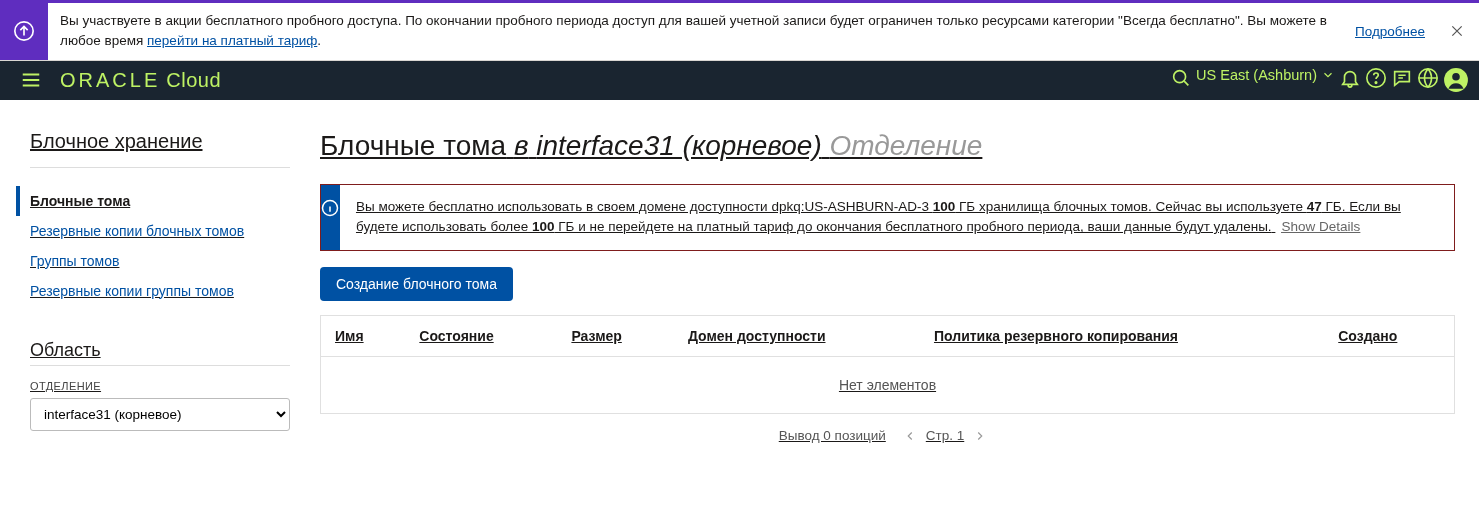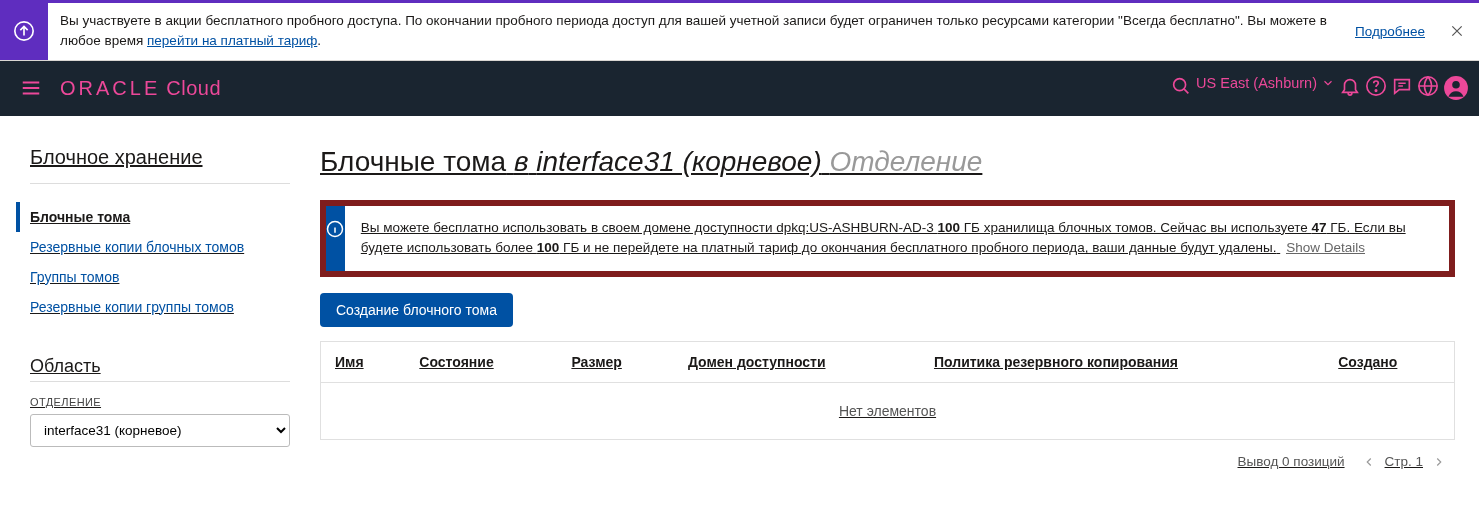--- a/index.html
+++ b/index.html
@@ -5,21 +5,21 @@
   * { box-sizing: border-box; margin: 0; padding: 0; }
   body { font-family: -apple-system, BlinkMacSystemFont, "Segoe UI", Helvetica, Arial, sans-serif; font-size: 14px; color: #1b1918; background: #fff; }
   
   .trial-banner { display: flex; align-items: center; background: #fff; border-top: 3px solid #5f2dbf; border-bottom: 1px solid #d9d6d2; min-height: 58px; }
   .trial-icon-box { width: 48px; align-self: stretch; background: #5f2dbf; display: flex; align-items: center; justify-content: center; color: #fff; }
   .trial-text { flex: 1; padding: 8px 12px; font-size: 13.5px; line-height: 1.5; color: #1b1918; }
   .trial-text a { color: #0051a3; text-decoration: underline; }
   .trial-more { color: #0051a3; text-decoration: underline; padding: 0 10px; font-size: 13.5px; text-align: center; }
   .trial-close { padding: 0 14px; cursor: pointer; color: #555; }
   
-  .topbar { background: #1a2530; height: 55px; display: flex; align-items: center; padding: 0 10px; color: #ec4899; }
+  .topbar { background: #1a2530; height: 39px; display: flex; align-items: center; padding: 0 10px; color: #bef264; }
   .hamburger { padding: 8px 10px; cursor: pointer; }
   .brand { font-size: 20px; letter-spacing: 0.5px; display: flex; align-items: baseline; gap: 6px; margin-left: 8px; }
   .brand-oracle { font-weight: 500; letter-spacing: 3px; font-family: sans-serif; }
   .brand-cloud { font-weight: 300; }
   .topbar-right { margin-left: auto; display: flex; align-items: flex-start; gap: 4px; }
   .topbar-right .icon { cursor: pointer; display: flex; align-items: center; }
   .region { display: flex; align-items: center; gap: 4px; cursor: pointer; font-size: 14.5px; }
   
   .page { display: flex; padding: 30px 24px 20px 30px; gap: 30px; text-decoration: underline; }
   
@@ -30,33 +30,33 @@
   .scope-title { font-size: 18px; font-weight: 400; margin-top: 34px; padding-bottom: 4px; border-bottom: 1px solid #ddd; margin-bottom: 14px; }
   .scope-label { font-size: 11px; text-transform: uppercase; letter-spacing: 0.4px; color: #444; margin-bottom: 6px; }
   .compartment-select { width: 100%; padding: 7px 9px; font-size: 13.5px; border: 1px solid #bbb; border-radius: 3px; background: #fff; }
   
   .main { flex: 1; min-width: 0; }
   .page-title { font-size: 28px; font-weight: 400; margin-bottom: 22px; }
   .page-title .italics { font-style: italic; }
   .page-title .context { font-style: italic; }
   .page-title .faded { color: #999; font-style: italic; }
   
-  .info-banner { display: flex; border: 6px solid #7f1d1d; margin-bottom: 16px; }
+  .info-banner { display: flex; border: 1px solid #7f1d1d; margin-bottom: 16px; }
   .info-icon-box { width: 36px; background: #0051a3; display: flex; align-items: flex-start; justify-content: center; padding-top: 14px; color: #fff; }
   .info-body { padding: 12px 16px; font-size: 13.5px; line-height: 1.55; }
   .info-body b { font-weight: 600; }
   .show-details { color: #666; text-decoration: underline; cursor: pointer; margin-left: 6px; }
   
   .create-btn { background: #0051a3; color: #fff; border: none; border-radius: 4px; padding: 9px 16px; font-size: 14px; cursor: pointer; margin-bottom: 14px; }
   
   .data-table { width: 100%; border: 1px solid #e0e0e0; border-collapse: collapse; }
   .data-table th { text-align: left; font-weight: 600; font-size: 14px; padding: 12px 14px; border-bottom: 1px solid #e0e0e0; }
   .data-table td.empty { text-align: center; padding: 20px; color: #555; border-bottom: 1px solid #e0e0e0; }
   
-  .table-footer { display: flex; justify-content: flex-end; align-items: center; gap: 14px; padding: 14px 6px 0 0; font-size: 13.5px; color: #555; }
+  .table-footer { display: flex; justify-content: center; align-items: center; gap: 14px; padding: 14px 6px 0 0; font-size: 13.5px; color: #555; }
   .pager { display: flex; align-items: center; gap: 6px; }
   .pager .arrow { color: #999; cursor: pointer; padding: 0 3px; }
   
   svg { display: block; }
 </style>
 </head>
 <body>
 
 <div class="trial-banner">
   <div class="trial-icon-box">

